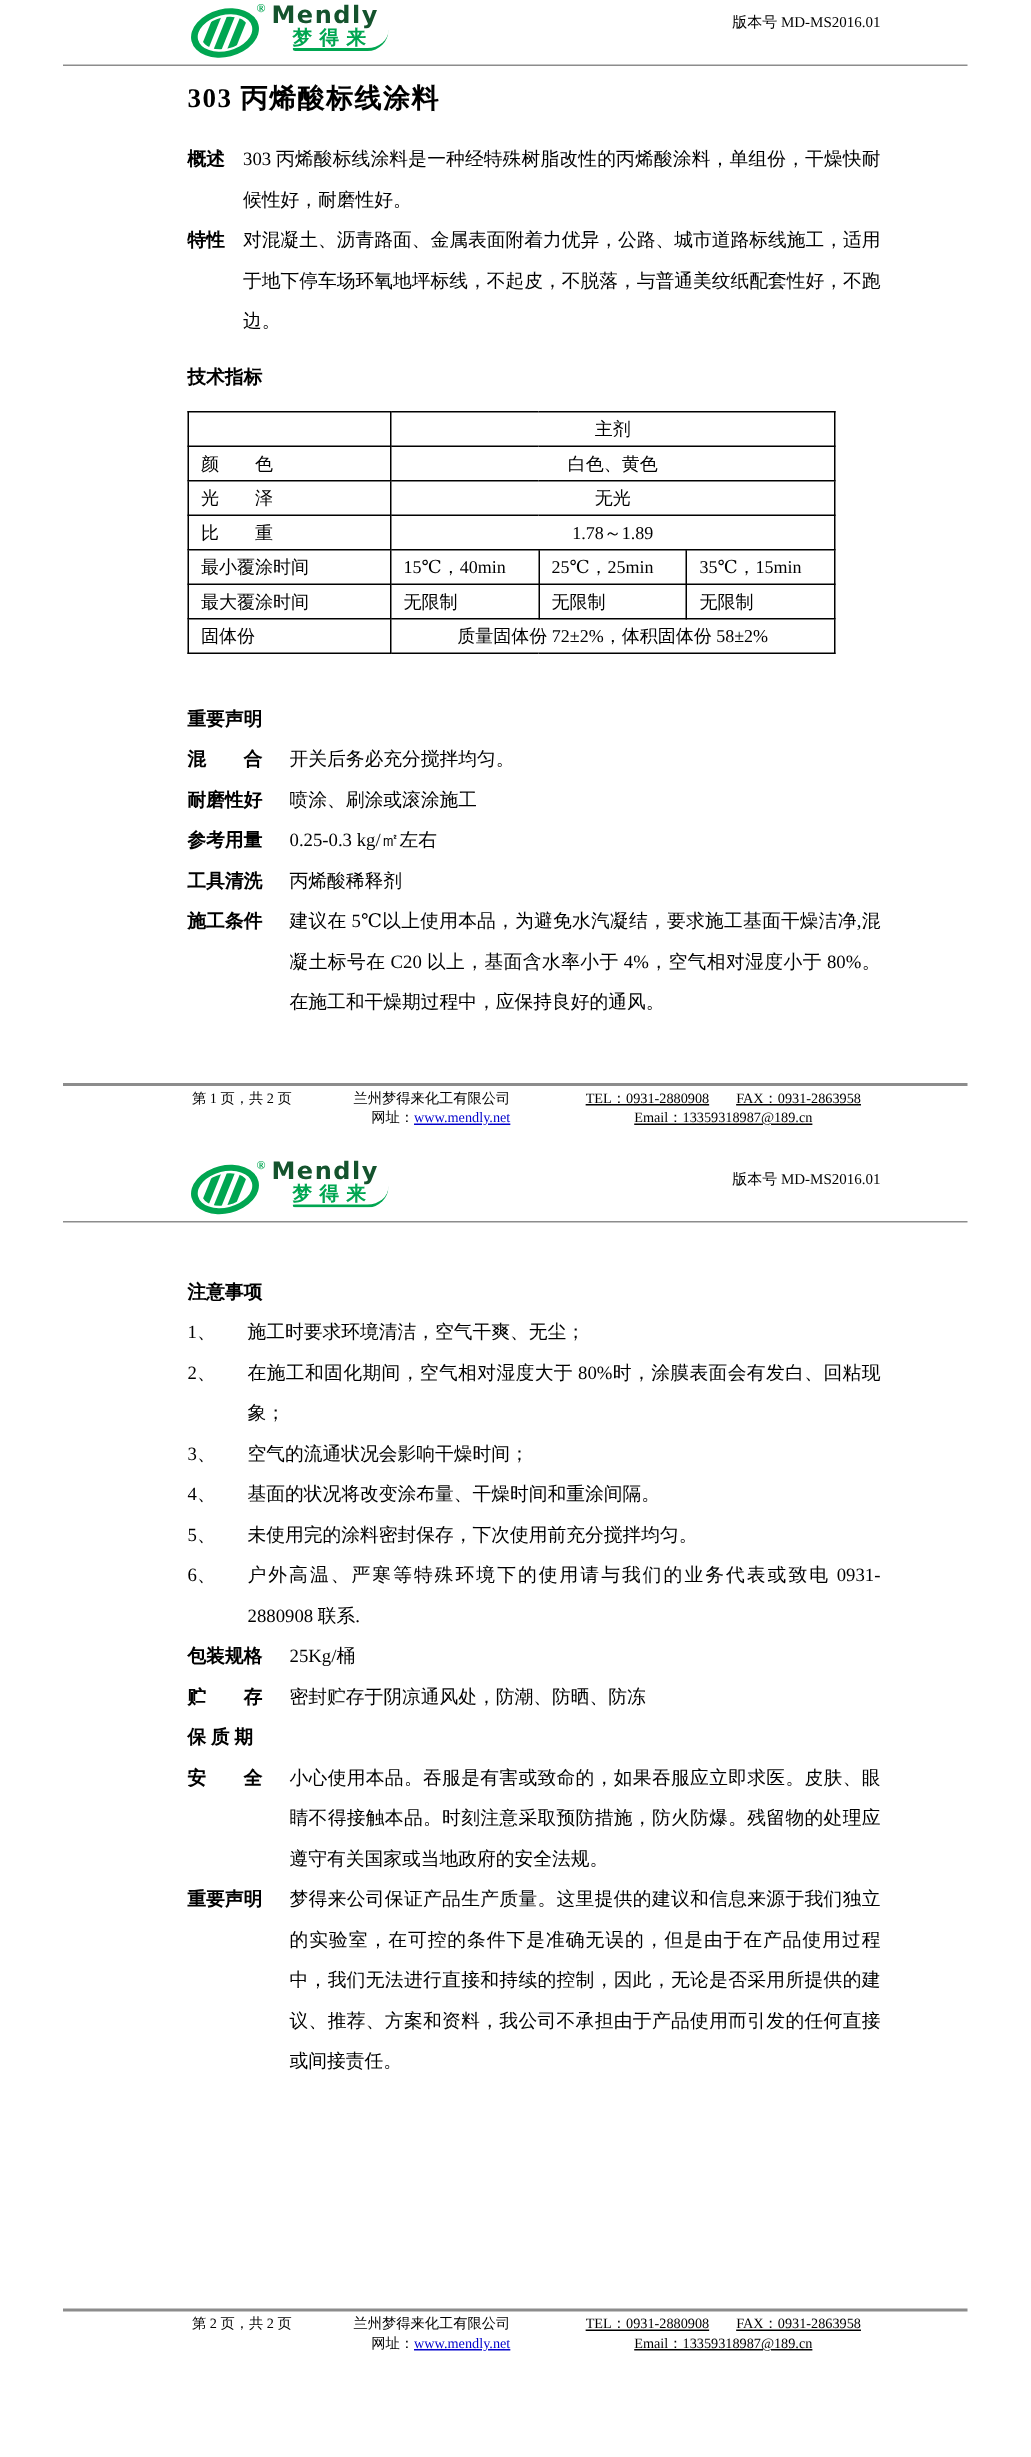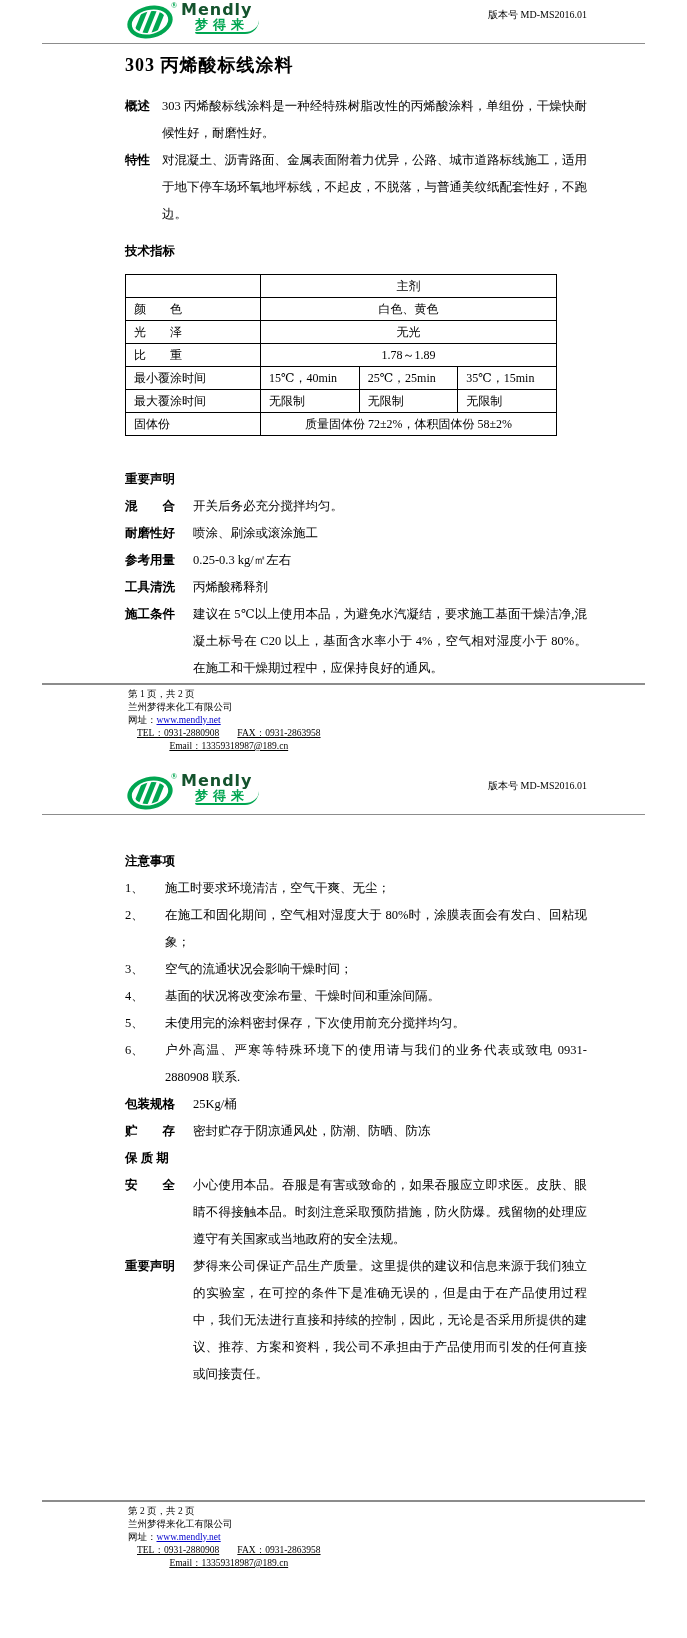--- a/index.html
+++ b/index.html
@@ -60,23 +60,23 @@
   .note-row .num { flex:0 0 40px; }
   .note-row .txt { flex:1; text-align:justify; }
 
   
   .page-footer { position:absolute; left:0; right:0; }
   .page-1 .page-footer { bottom:2px; }
   .page-2 .page-footer { bottom:68px; }
   .footer-rule { border-top:2px solid #8c8c8c; margin:0 42px 2px 42px; }
   .footer-cols {
     display:flex; justify-content:space-between; align-items:flex-start;
-    padding:1px 104px 0 128px; font-size:9.5px; line-height:13px;flex-direction:column;
-  }
-  .f-center { text-align:left; }
+    padding:1px 104px 0 128px; font-size:9.5px; line-height:13px;
+  }
+  .f-center { text-align:right; }
   .f-right { text-align:center;text-decoration:underline; }
   .f-right .telfax span { margin:0 9px; }
   a.link { color:#0000cc; text-decoration:underline; cursor:pointer; }
 </style>
 </head>
 <body>
 
 <div class="doc">
 
   <section class="page page-1">

